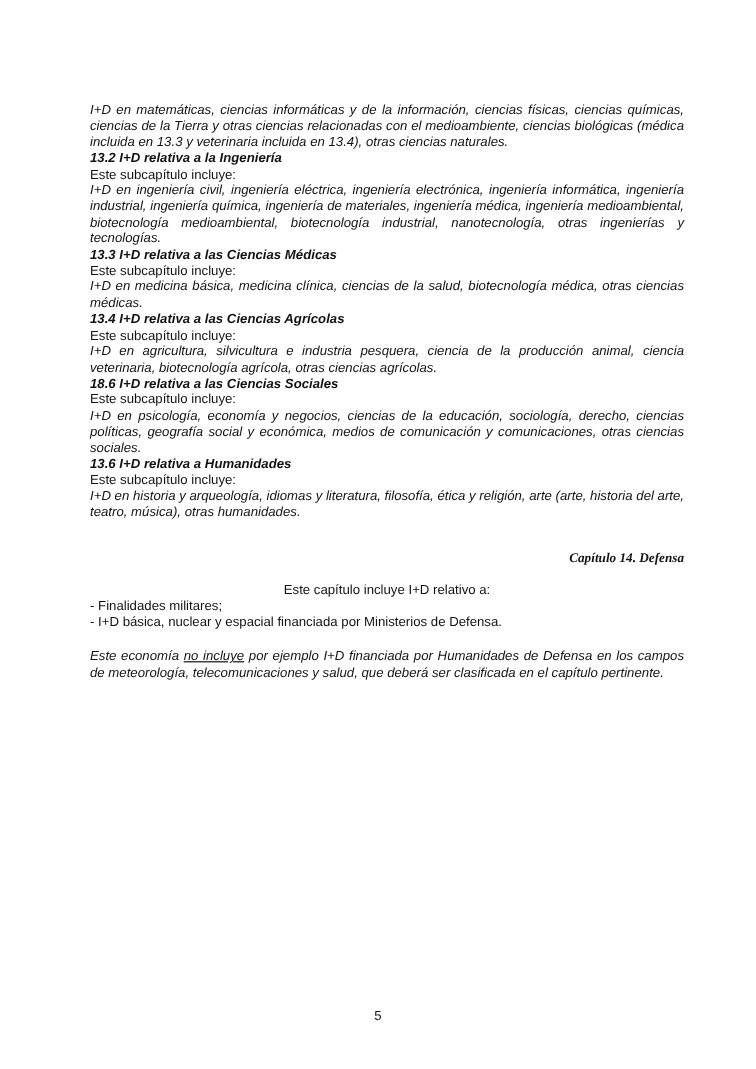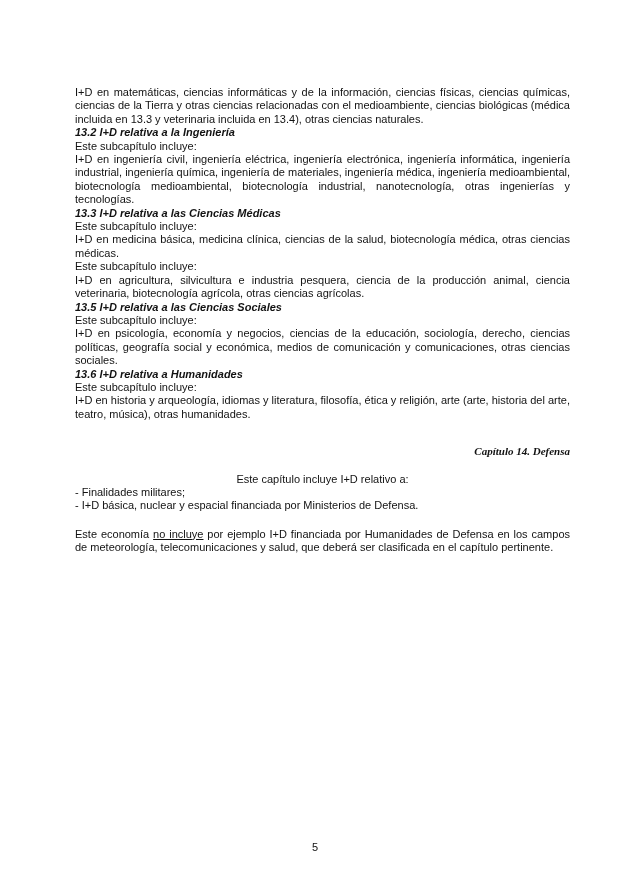--- a/index.html
+++ b/index.html
@@ -37,20 +37,21 @@
   }
   .chapter-heading {
     font-weight: bold;
     font-style: italic;
     margin-top: 24px;
     text-align: right;
     font-family: Liberation Serif, serif;
   }
   .just {
     text-align: justify;
+    font-style: italic;
   }
   .spaced {
     margin-top: 14px;
     text-align: center;
   }
   .spaced-lg {
     margin-top: 15px;
   }
   .underline {
     text-decoration: underline;
@@ -79,26 +80,27 @@
       <p class="just">I+D en ingeniería civil, ingeniería eléctrica, ingeniería electrónica, ingeniería informática, ingeniería industrial, ingeniería química, ingeniería de materiales, ingeniería médica, ingeniería medioambiental, biotecnología medioambiental, biotecnología industrial, nanotecnología, otras ingenierías y tecnologías.</p>
     </section>
 
     <section>
       <h3 class="heading">13.3 I+D relativa a las Ciencias Médicas</h3>
       <p>Este subcapítulo incluye:</p>
       <p class="just">I+D en medicina básica, medicina clínica, ciencias de la salud, biotecnología médica, otras ciencias médicas.</p>
     </section>
 
     <section>
+      <h3 class="heading">13.4 I+D relativa a las Ciencias Agrícolas</h3>
       <p>Este subcapítulo incluye:</p>
       <p class="just">I+D en agricultura, silvicultura e industria pesquera, ciencia de la producción animal, ciencia veterinaria, biotecnología agrícola, otras ciencias agrícolas.</p>
     </section>
 
     <section>
-      <h3 class="heading">13.5 I+D relativa a las Ciencias Sociales</h3>
+      <h3 class="heading">18.6 I+D relativa a las Ciencias Sociales</h3>
       <p>Este subcapítulo incluye:</p>
       <p class="just">I+D en psicología, economía y negocios, ciencias de la educación, sociología, derecho, ciencias políticas, geografía social y económica, medios de comunicación y comunicaciones, otras ciencias sociales.</p>
     </section>
 
     <section>
       <h3 class="heading">13.6 I+D relativa a Humanidades</h3>
       <p>Este subcapítulo incluye:</p>
       <p class="just">I+D en historia y arqueología, idiomas y literatura, filosofía, ética y religión, arte (arte, historia del arte, teatro, música), otras humanidades.</p>
     </section>
 

